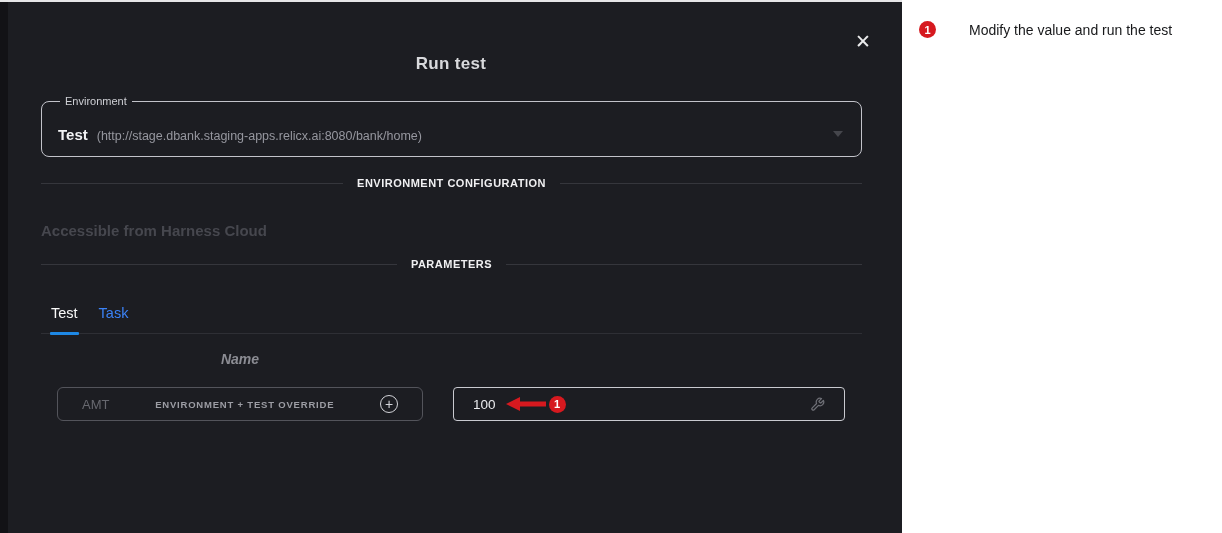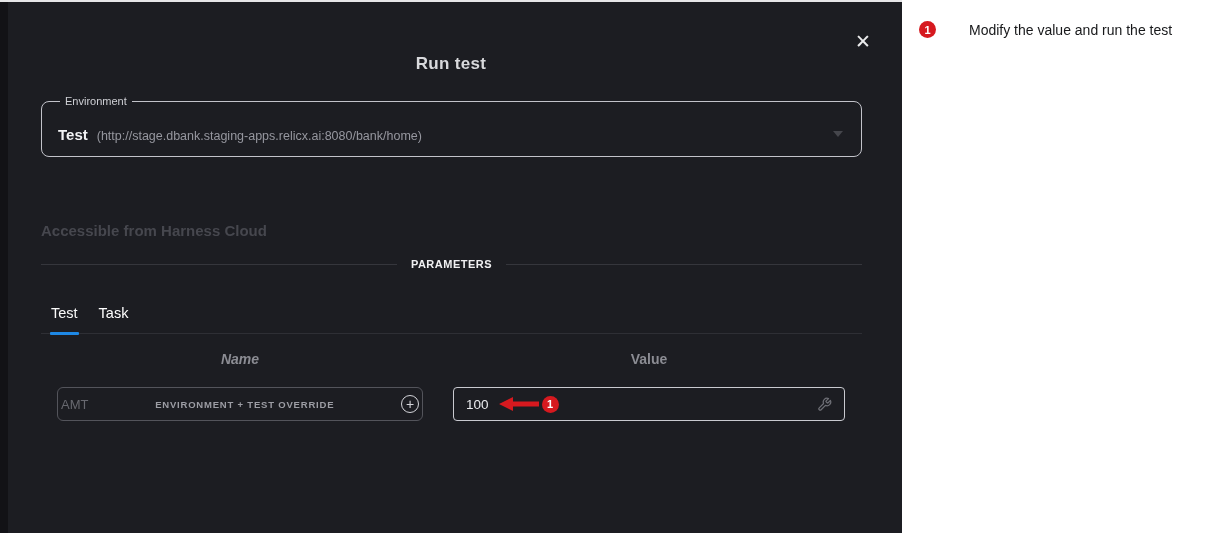--- a/index.html
+++ b/index.html
@@ -34,36 +34,36 @@
   .divider-params { top:258px; }
 
   .cloud-note { position:absolute; left:41px; top:222px; font-size:15px; font-weight:bold; color:#46474e; }
 
   .tabs { position:absolute; left:41px; top:297px; width:821px; height:37px;
     border-bottom:1px solid #2e2f35; display:flex; align-items:flex-end; gap:21px; padding-left:10px; }
   .tab { font-size:14.5px; padding-bottom:12px; cursor:pointer; position:relative; }
   .tab-active { color:#fafafa; }
   .tab-active::after { content:""; position:absolute; left:-1px; right:-1px; bottom:-2px; height:3px;
     background:var(--accent-blue,#1e88e5); border-radius:1px; }
-  .tab-inactive { color:#ffffff;margin-top:7px; }
+  .tab-inactive { color:#3b82f6;margin-top:7px; }
 
   .col-header { position:absolute; top:351px; font-size:14px; font-weight:bold; color:#8b8c93; text-align:center; }
   .col-header-name { left:57px; width:366px;font-style:italic; }
   .col-header-value { left:453px; width:392px; }
 
   .name-field { position:absolute; left:57px; top:387px; width:366px; height:34px;
-    border:1px solid #53545b; border-radius:6px; display:flex; align-items:center; padding:0 3px; }
+    border:1px solid #53545b; border-radius:6px; display:flex; align-items:center; padding:0 24px; }
   .name-placeholder { font-size:13px; color:#67686f; }
   .override-badge { flex:1; text-align:center; font-size:9.5px; font-weight:bold; letter-spacing:0.8px; color:#9c9da4; }
   .plus-circle { width:18px; height:18px; border:1.6px solid #d4d5da; border-radius:50%;
     color:#d4d5da; display:flex; align-items:center; justify-content:center;
     font-size:14px; line-height:1; font-weight:normal; cursor:pointer; flex:0 0 auto; }
 
   .value-field { position:absolute; left:453px; top:387px; width:392px; height:34px;
-    border:1px solid #c9cad0; border-radius:4px; display:flex; align-items:center; padding:0 12px; }
+    border:1px solid #c9cad0; border-radius:4px; display:flex; align-items:center; padding:0 19px; }
   .value-text { font-size:13.5px; color:#eaebee; }
   .anno-arrow { margin-left:10px; flex:0 0 auto; }
   .anno-badge { width:17px; height:17px; border-radius:50%; background:var(--annotation-red,#d6191f);
     color:#ffffff; font-size:11px; font-weight:bold; display:flex; align-items:center; justify-content:center;
     margin-left:3px; flex:0 0 auto; }
   .value-spacer { flex:1; }
   .wrench-icon { width:15px; height:15px; color:#6e6f76; flex:0 0 auto; }
 
   
   .anno-panel { position:absolute; left:902px; top:0; width:320px; height:533px; background:#ffffff; }
@@ -86,36 +86,40 @@
 
     <fieldset class="env-field">
       <legend>Environment</legend>
       <div class="env-value">
         <span class="env-name">Test</span>
         <span class="env-url">(http://stage.dbank.staging-apps.relicx.ai:8080/bank/home)</span>
       </div>
       <div class="env-caret"></div>
     </fieldset>
 
+    <div class="section-divider divider-env">
+      <div class="line"></div>
+      <div class="label">ENVIRONMENT CONFIGURATION</div>
+      <div class="line"></div>
+    </div>
 
     <div class="cloud-note">Accessible from Harness Cloud</div>
 
     <div class="section-divider divider-params">
       <div class="line"></div>
       <div class="label">PARAMETERS</div>
       <div class="line"></div>
     </div>
 
     <div class="tabs">
       <div class="tab tab-active">Test</div>
       <div class="tab tab-inactive">Task</div>
     </div>
 
     <div class="col-header col-header-name">Name</div>
-    <div class="col-header col-header-value">Value</div>
 
     <div class="name-field">
       <span class="name-placeholder">AMT</span>
       <span class="override-badge">ENVIRONMENT + TEST OVERRIDE</span>
       <span class="plus-circle">+</span>
     </div>
 
     <div class="value-field">
       <span class="value-text">100</span>
       <svg class="anno-arrow" width="40" height="14" viewBox="0 0 40 14">

